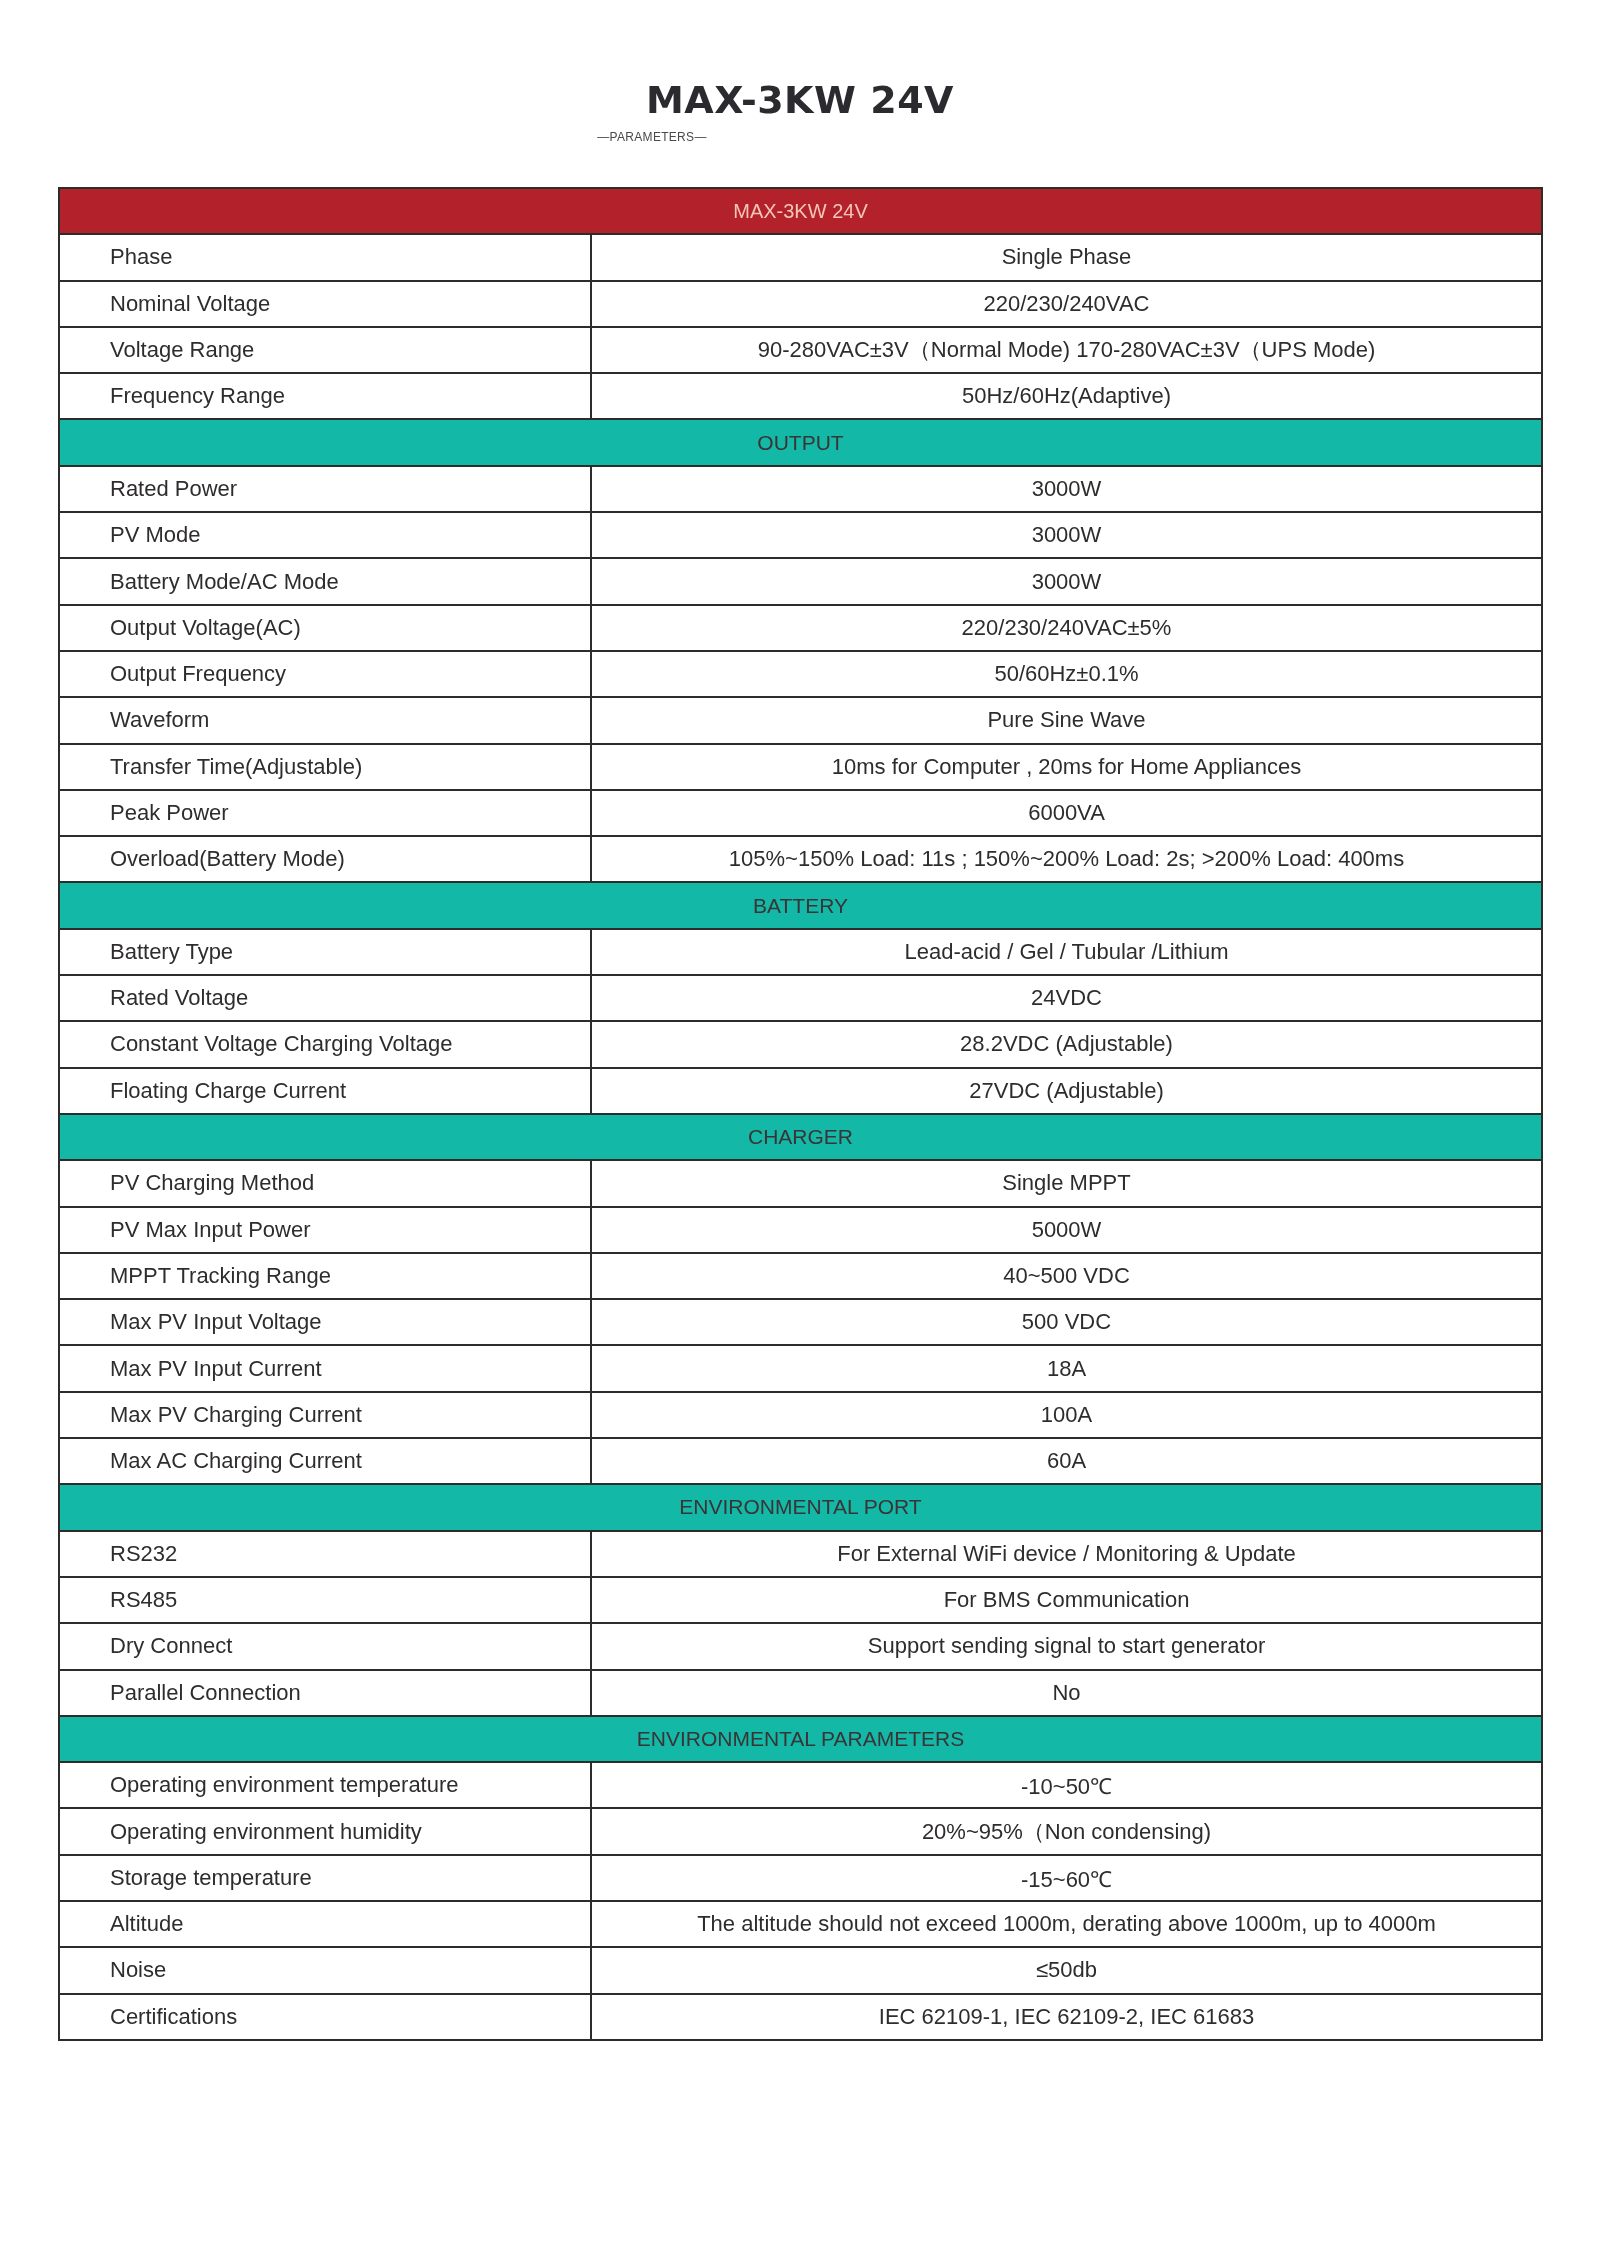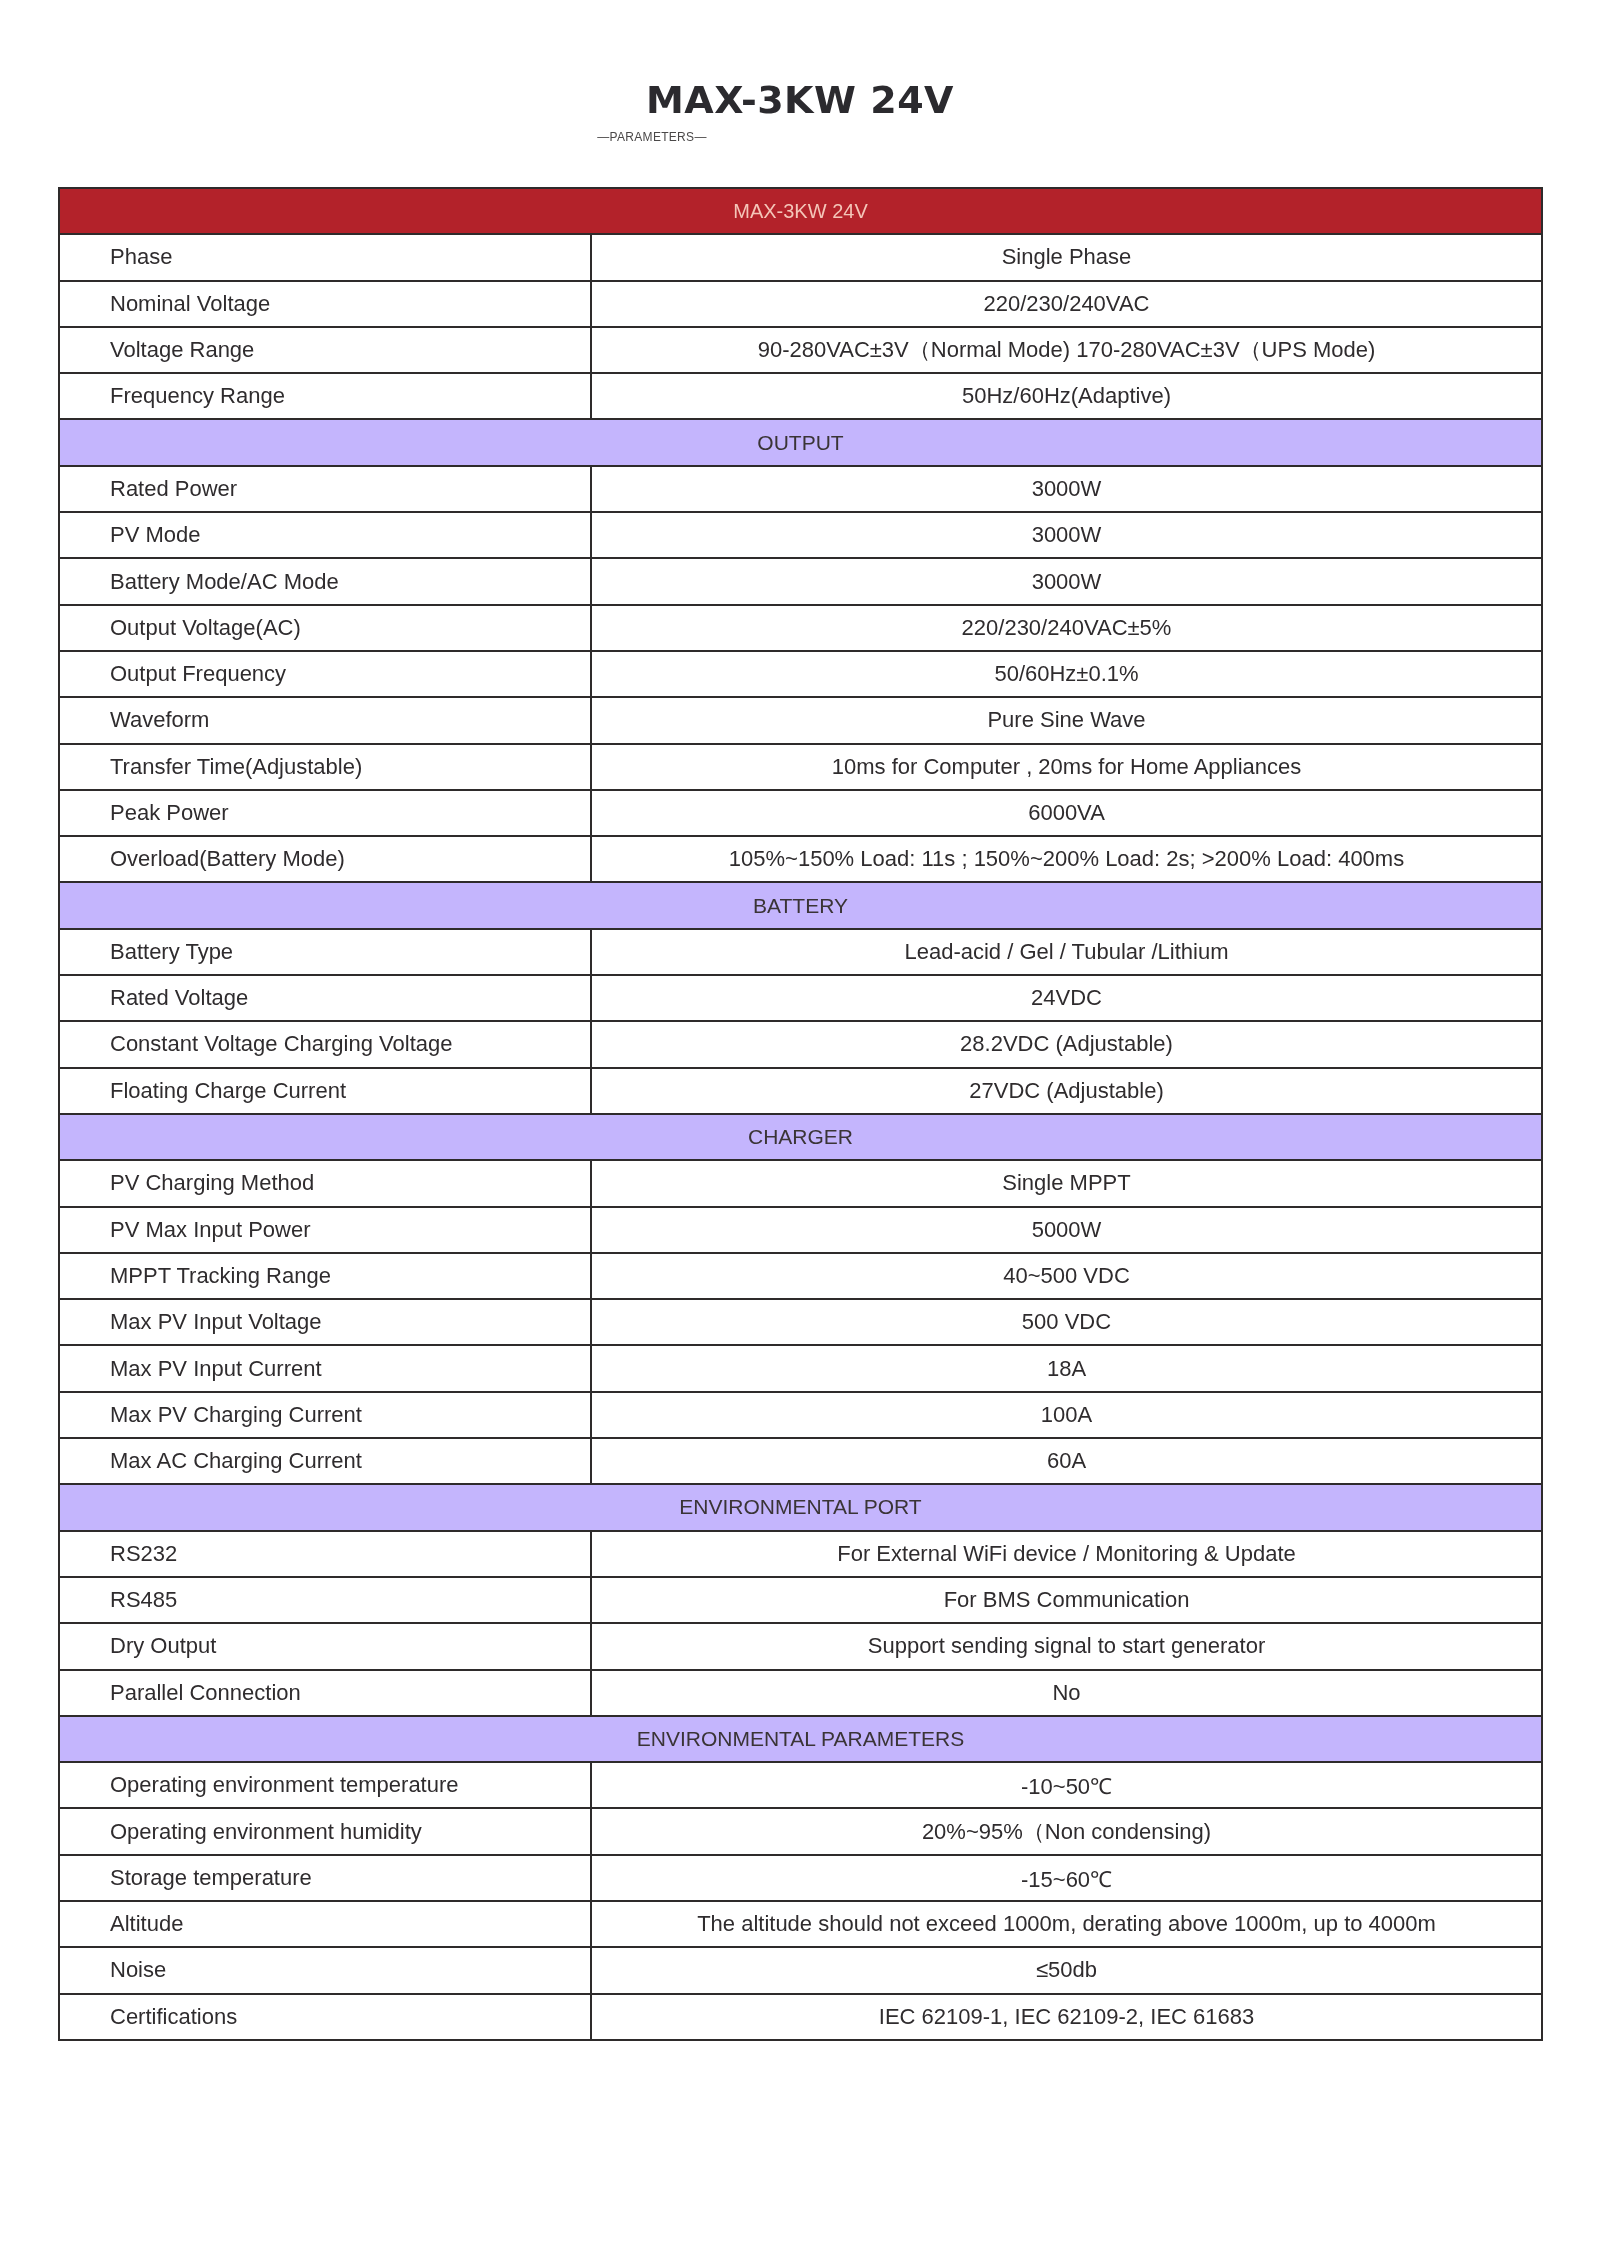--- a/index.html
+++ b/index.html
@@ -9,21 +9,21 @@
            font-family:"DejaVu Sans", sans-serif; font-weight:bold; font-size:38px;
            letter-spacing:0.5px; color:#2b2a2e; }
   .subtitle { position:absolute; left:0; width:1304px; top:130px; text-align:center;
               font-size:12px; color:#4a4848; letter-spacing:0.3px; }
   .spec-table { position:absolute; left:58px; top:187px; width:1485px;
                 border-collapse:collapse; table-layout:fixed; }
   .spec-table td { border:2px solid #2e2b2b; height:44.3px; padding:0;
                    font-size:22px; color:#2f2c2e; }
   .spec-table col.c1 { width:532px; }
   .main-header td { background:#b3222a; color:#f4c5b8; text-align:center; font-size:20px; }
-  .section-header td { background:#c4b5fd; color:#3a3436; text-align:center; font-size:21px; }
+  .section-header td { background:#14b8a6; color:#3a3436; text-align:center; font-size:21px; }
   td.param { padding-left:50px; text-align:left; }
   td.value { text-align:center; }
 </style>
 </head>
 <body>
 
 <div class="title">MAX-3KW 24V</div>
 <div class="subtitle">—PARAMETERS—</div>
 
 <table class="spec-table">
@@ -145,21 +145,21 @@
       </tr>
       <tr>
         <td class="param">RS232</td>
         <td class="value">For External WiFi device /  Monitoring &amp; Update</td>
       </tr>
       <tr>
         <td class="param">RS485</td>
         <td class="value">For BMS Communication</td>
       </tr>
       <tr>
-        <td class="param">Dry Output</td>
+        <td class="param">Dry Connect</td>
         <td class="value">Support sending signal to start generator</td>
       </tr>
       <tr>
         <td class="param">Parallel Connection</td>
         <td class="value">No</td>
       </tr>
       <tr class="section-header">
         <td colspan="2">ENVIRONMENTAL PARAMETERS</td>
       </tr>
       <tr>

